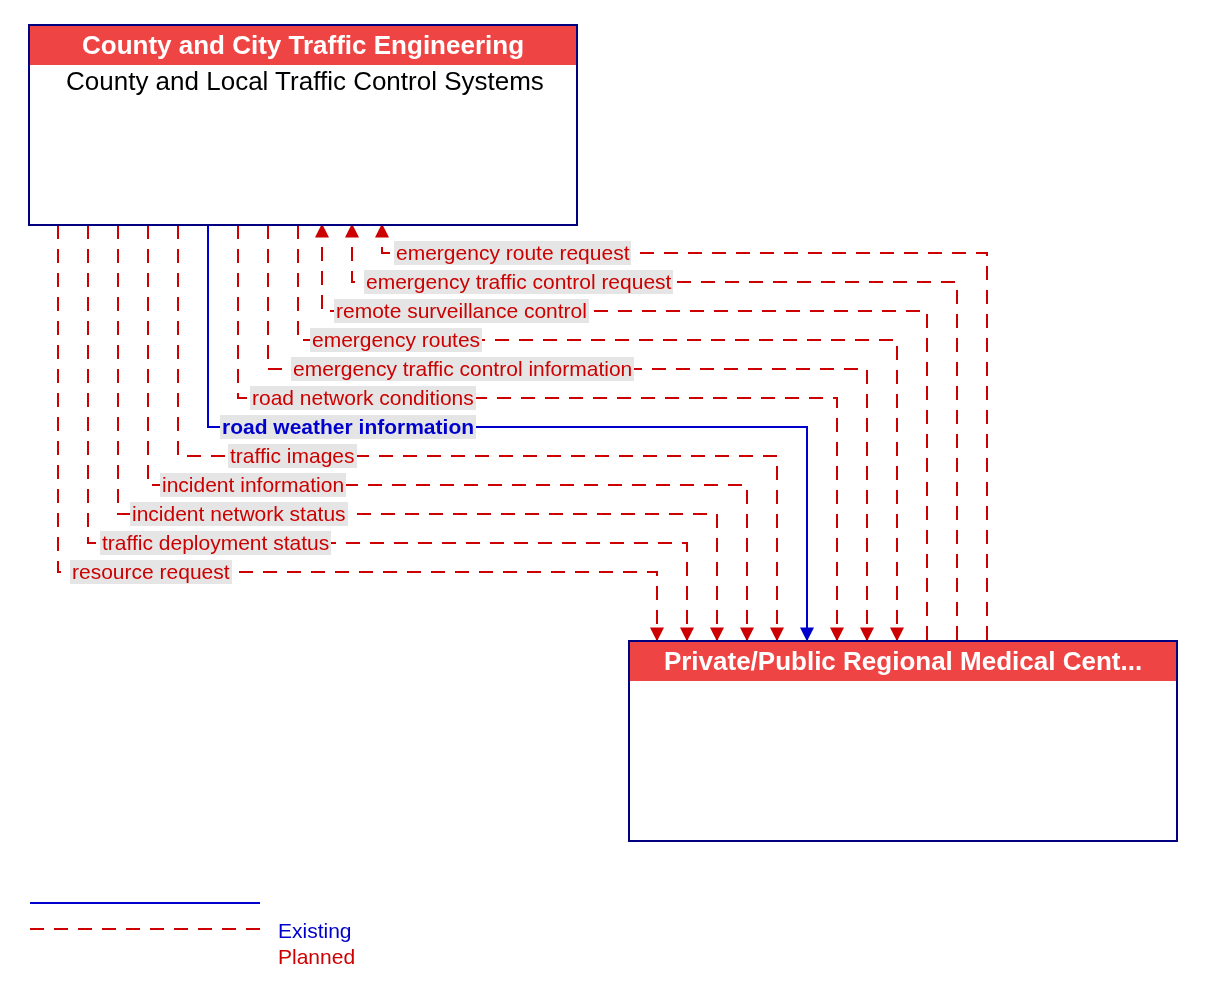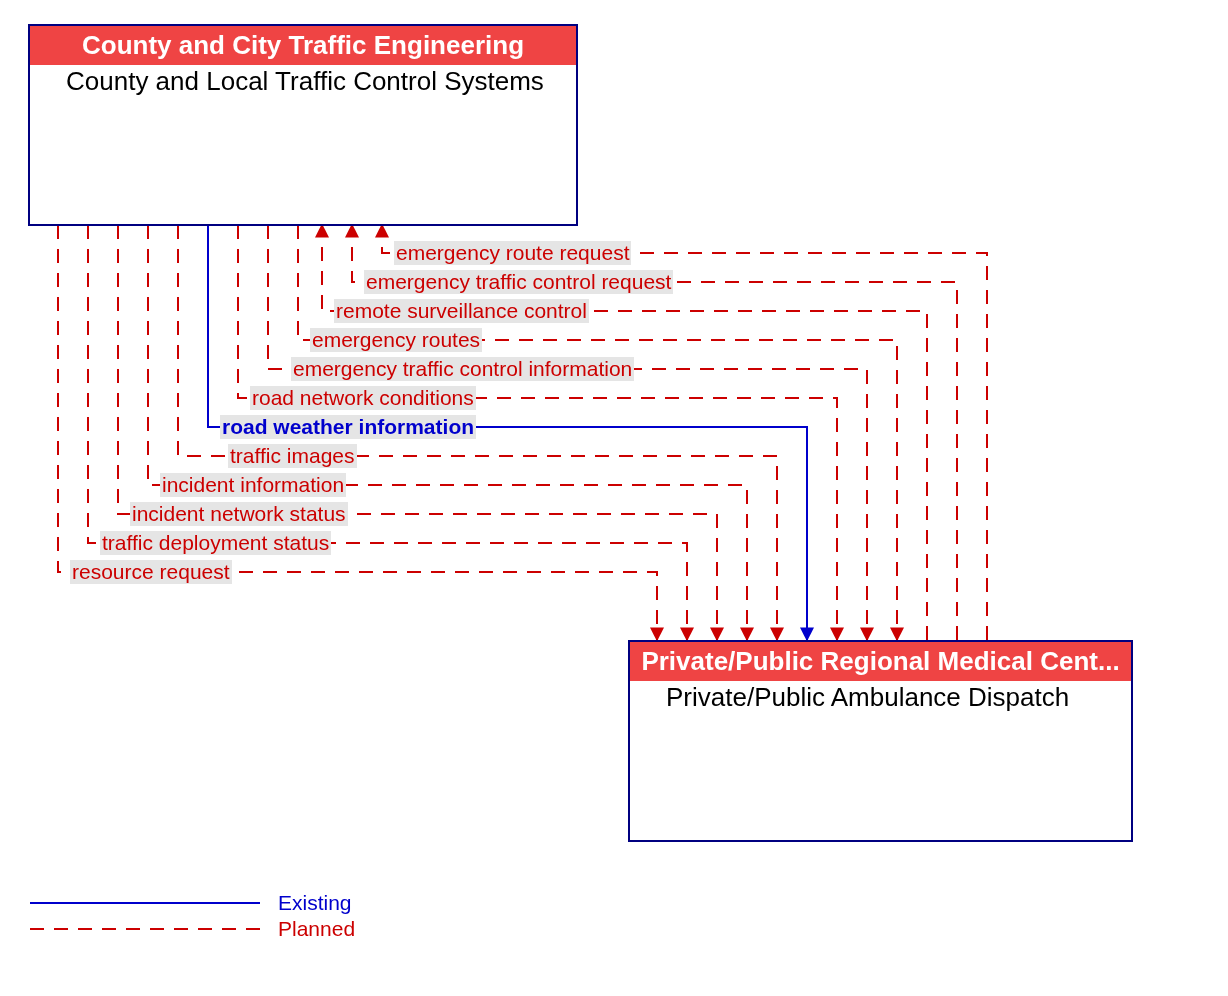--- a/index.html
+++ b/index.html
@@ -42,20 +42,21 @@
     font-size: 21px;
     white-space: nowrap;
     background: #e5e5e5;
     padding: 0 2px;
   }
   .flow-planned { color: #cc0000; }
   .flow-existing { color: #0000cc; }
   .legend-label {
     position: absolute;
     font-size: 21px;
+    margin-top: 28px;
   }
 </style>
 </head>
 <body>
 
 <svg width="1228" height="996">
   <defs>
     <marker id="arrow-red" viewBox="0 0 10 10" refX="9" refY="5" markerWidth="7" markerHeight="7" orient="auto-start-reverse">
       <path d="M 0 0 L 10 5 L 0 10 z" fill="#cc0000"></path>
     </marker>
@@ -90,23 +91,22 @@
 
   <line x1="30" y1="903" x2="260" y2="903" stroke="#0000cc" stroke-width="2"></line>
   <line x1="30" y1="929" x2="260" y2="929" stroke="#cc0000" stroke-width="2" stroke-dasharray="14 10"></line>
 </svg>
 
 <div class="box" style="left:28px; top:24px; width:550px; height:202px;">
   <div class="box-header">County and City Traffic Engineering</div>
   <div class="box-body">County and Local Traffic Control Systems</div>
 </div>
 
-<div class="box" style="left:628px; top:640px; width:505px; height:202px;">
+<div class="box" style="left:628px; top:640px; width:550px; height:202px;">
   <div class="box-header">Private/Public Regional Medical Cent...</div>
-  <div class="box-body">Private/Public Ambulance Dispatch</div>
 </div>
 
 <div class="flow-label flow-planned" style="left:70px;  top:560px;">resource request</div>
 <div class="flow-label flow-planned" style="left:100px; top:531px;">traffic deployment status</div>
 <div class="flow-label flow-planned" style="left:130px; top:502px;">incident network status</div>
 <div class="flow-label flow-planned" style="left:160px; top:473px;">incident information</div>
 <div class="flow-label flow-planned" style="left:190px; top:444px;margin-left:38px;">traffic images</div>
 <div class="flow-label flow-existing" style="left:220px; top:415px;font-weight:bold;">road weather information</div>
 <div class="flow-label flow-planned" style="left:250px; top:386px;">road network conditions</div>
 <div class="flow-label flow-planned" style="left:291px; top:357px;">emergency traffic control information</div>

